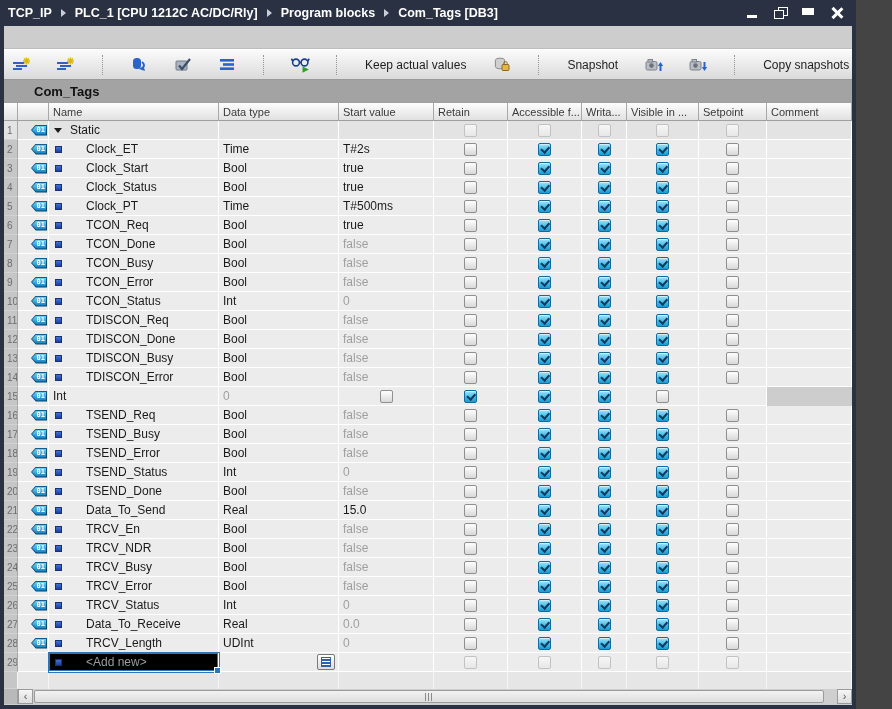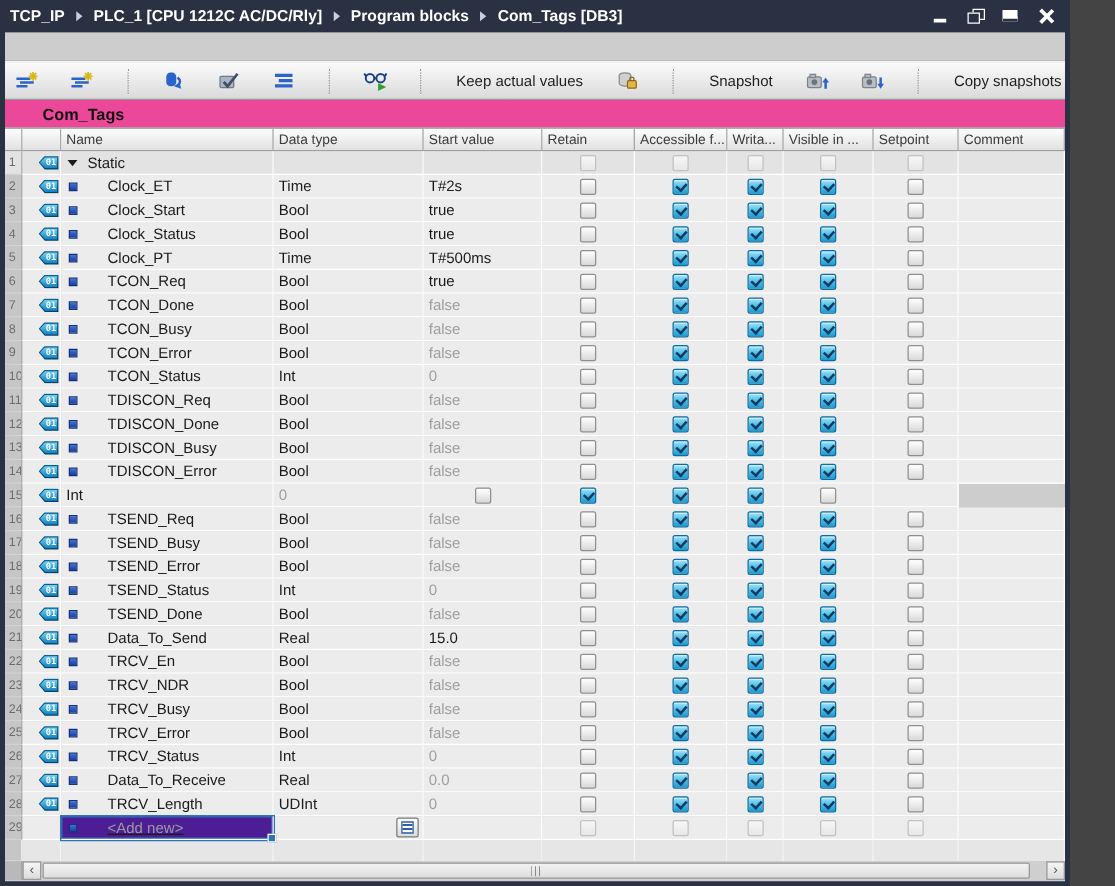--- a/index.html
+++ b/index.html
@@ -25,21 +25,21 @@
   .tabstrip{height:23px;flex:0 0 23px;background:#cdcdcd;border-bottom:1px solid #bdbdbd;}
   
   .toolbar{height:31px;flex:0 0 31px;background:linear-gradient(#fbfbfb,#dadada);border-top:1px solid #fff;
            border-bottom:1px solid #9a9a9a;display:flex;align-items:center;padding:0 6px;gap:20px;}
   .tbtn{display:flex;align-items:center;justify-content:center;min-width:24px;height:24px;border-radius:2px;cursor:pointer;}
   .tlabel{font-size:12px;color:#1e1e1e;padding:0 4px;white-space:nowrap;cursor:pointer;}
   .tsep{border-left:1px dotted #949494;height:20px;margin:0 4px;}
   .tmore{width:0;height:0;border-left:6px solid #111;border-top:5px solid transparent;border-bottom:5px solid transparent;margin:0 6px;cursor:pointer;}
   .tspacer{flex:1;}
   
-  .blocktitle{height:22px;flex:0 0 22px;background:#ec4899;display:flex;align-items:center;
+  .blocktitle{height:22px;flex:0 0 22px;background:#a3a3a3;display:flex;align-items:center;
               padding-left:30px;font-weight:bold;font-size:13px;color:#111;}
   
   .grid{--cols:14px 31px 170px 120px 95px 74px 74px 45px 72px 68px minmax(0,1fr);}
   .hrow,.trow{display:grid;grid-template-columns:var(--cols);}
   .hrow{height:19px;flex:0 0 19px;}
   .h{background:linear-gradient(#fdfdfd,#e1e1e1);border-top:1px solid #9f9f9f;border-bottom:1px solid #9f9f9f;
      border-right:1px solid #a8a8a8;font-size:11px;color:#3a3a3a;display:flex;align-items:center;
      padding-left:4px;white-space:nowrap;overflow:hidden;cursor:pointer;text-align:right;}
   .tbody{flex:0 0 551px;}
   .trow{height:19px;}
@@ -68,22 +68,22 @@
   .k-member .nm{margin-left:24px;}
   .k-addnew .nm{margin-left:24px;color:#9b9b9b;}
   
   .cb{width:13px;height:13px;border-radius:2px;position:relative;flex:0 0 13px;cursor:pointer;}
   .cb.un{background:linear-gradient(#ffffff,#d8d8d8);border:1px solid #8f8f8f;box-shadow:inset 0 1px 0 #fafafa;}
   .cb.dis{background:linear-gradient(#f7f7f7,#e7e7e7);border:1px solid #c2c2c2;}
   .cb.ck{background:linear-gradient(#a5e3f8 0%,#4cc0e8 50%,#189bd3 100%);border:1px solid #0f6b9e;box-shadow:inset 0 1px 0 #cdeffb;}
   .cb.ck::after{content:"";position:absolute;left:2px;top:2.5px;width:6px;height:3.5px;
                 border-left:2.2px solid #15395e;border-bottom:2.2px solid #15395e;transform:rotate(-48deg);}
   
-  .k-addnew .name-cell{position:relative;overflow:visible;z-index:2;background:#4c1d95;
-      box-shadow:inset 0 0 0 1px #2e75b6,0 0 0 1px #2e75b6;text-decoration:underline;}
+  .k-addnew .name-cell{position:relative;overflow:visible;z-index:2;background:#000000;
+      box-shadow:inset 0 0 0 1px #2e75b6,0 0 0 1px #2e75b6;}
   .k-addnew .name-cell::after{content:"";position:absolute;right:-3px;bottom:-3px;width:5px;height:5px;
       background:#2e75b6;border:1px solid #fff;}
   .picker{display:none;}
   .k-addnew .picker{display:flex;align-items:center;justify-content:center;margin-left:auto;margin-right:3px;
       width:18px;height:16px;background:linear-gradient(#ffffff,#dcdcdc);border:1px solid #7a7a7a;border-radius:2px;cursor:pointer;}
   .picker-ic{width:10px;height:10px;border:1px solid #2f5fa8;background:
       repeating-linear-gradient(#fff 0 1.5px,#2f5fa8 1.5px 3px);}
   
   .bstrip{height:17px;flex:0 0 17px;display:grid;grid-template-columns:var(--cols);}
   .bs{background:#e6e6e6;border-right:1px solid #f5f5f5;}

